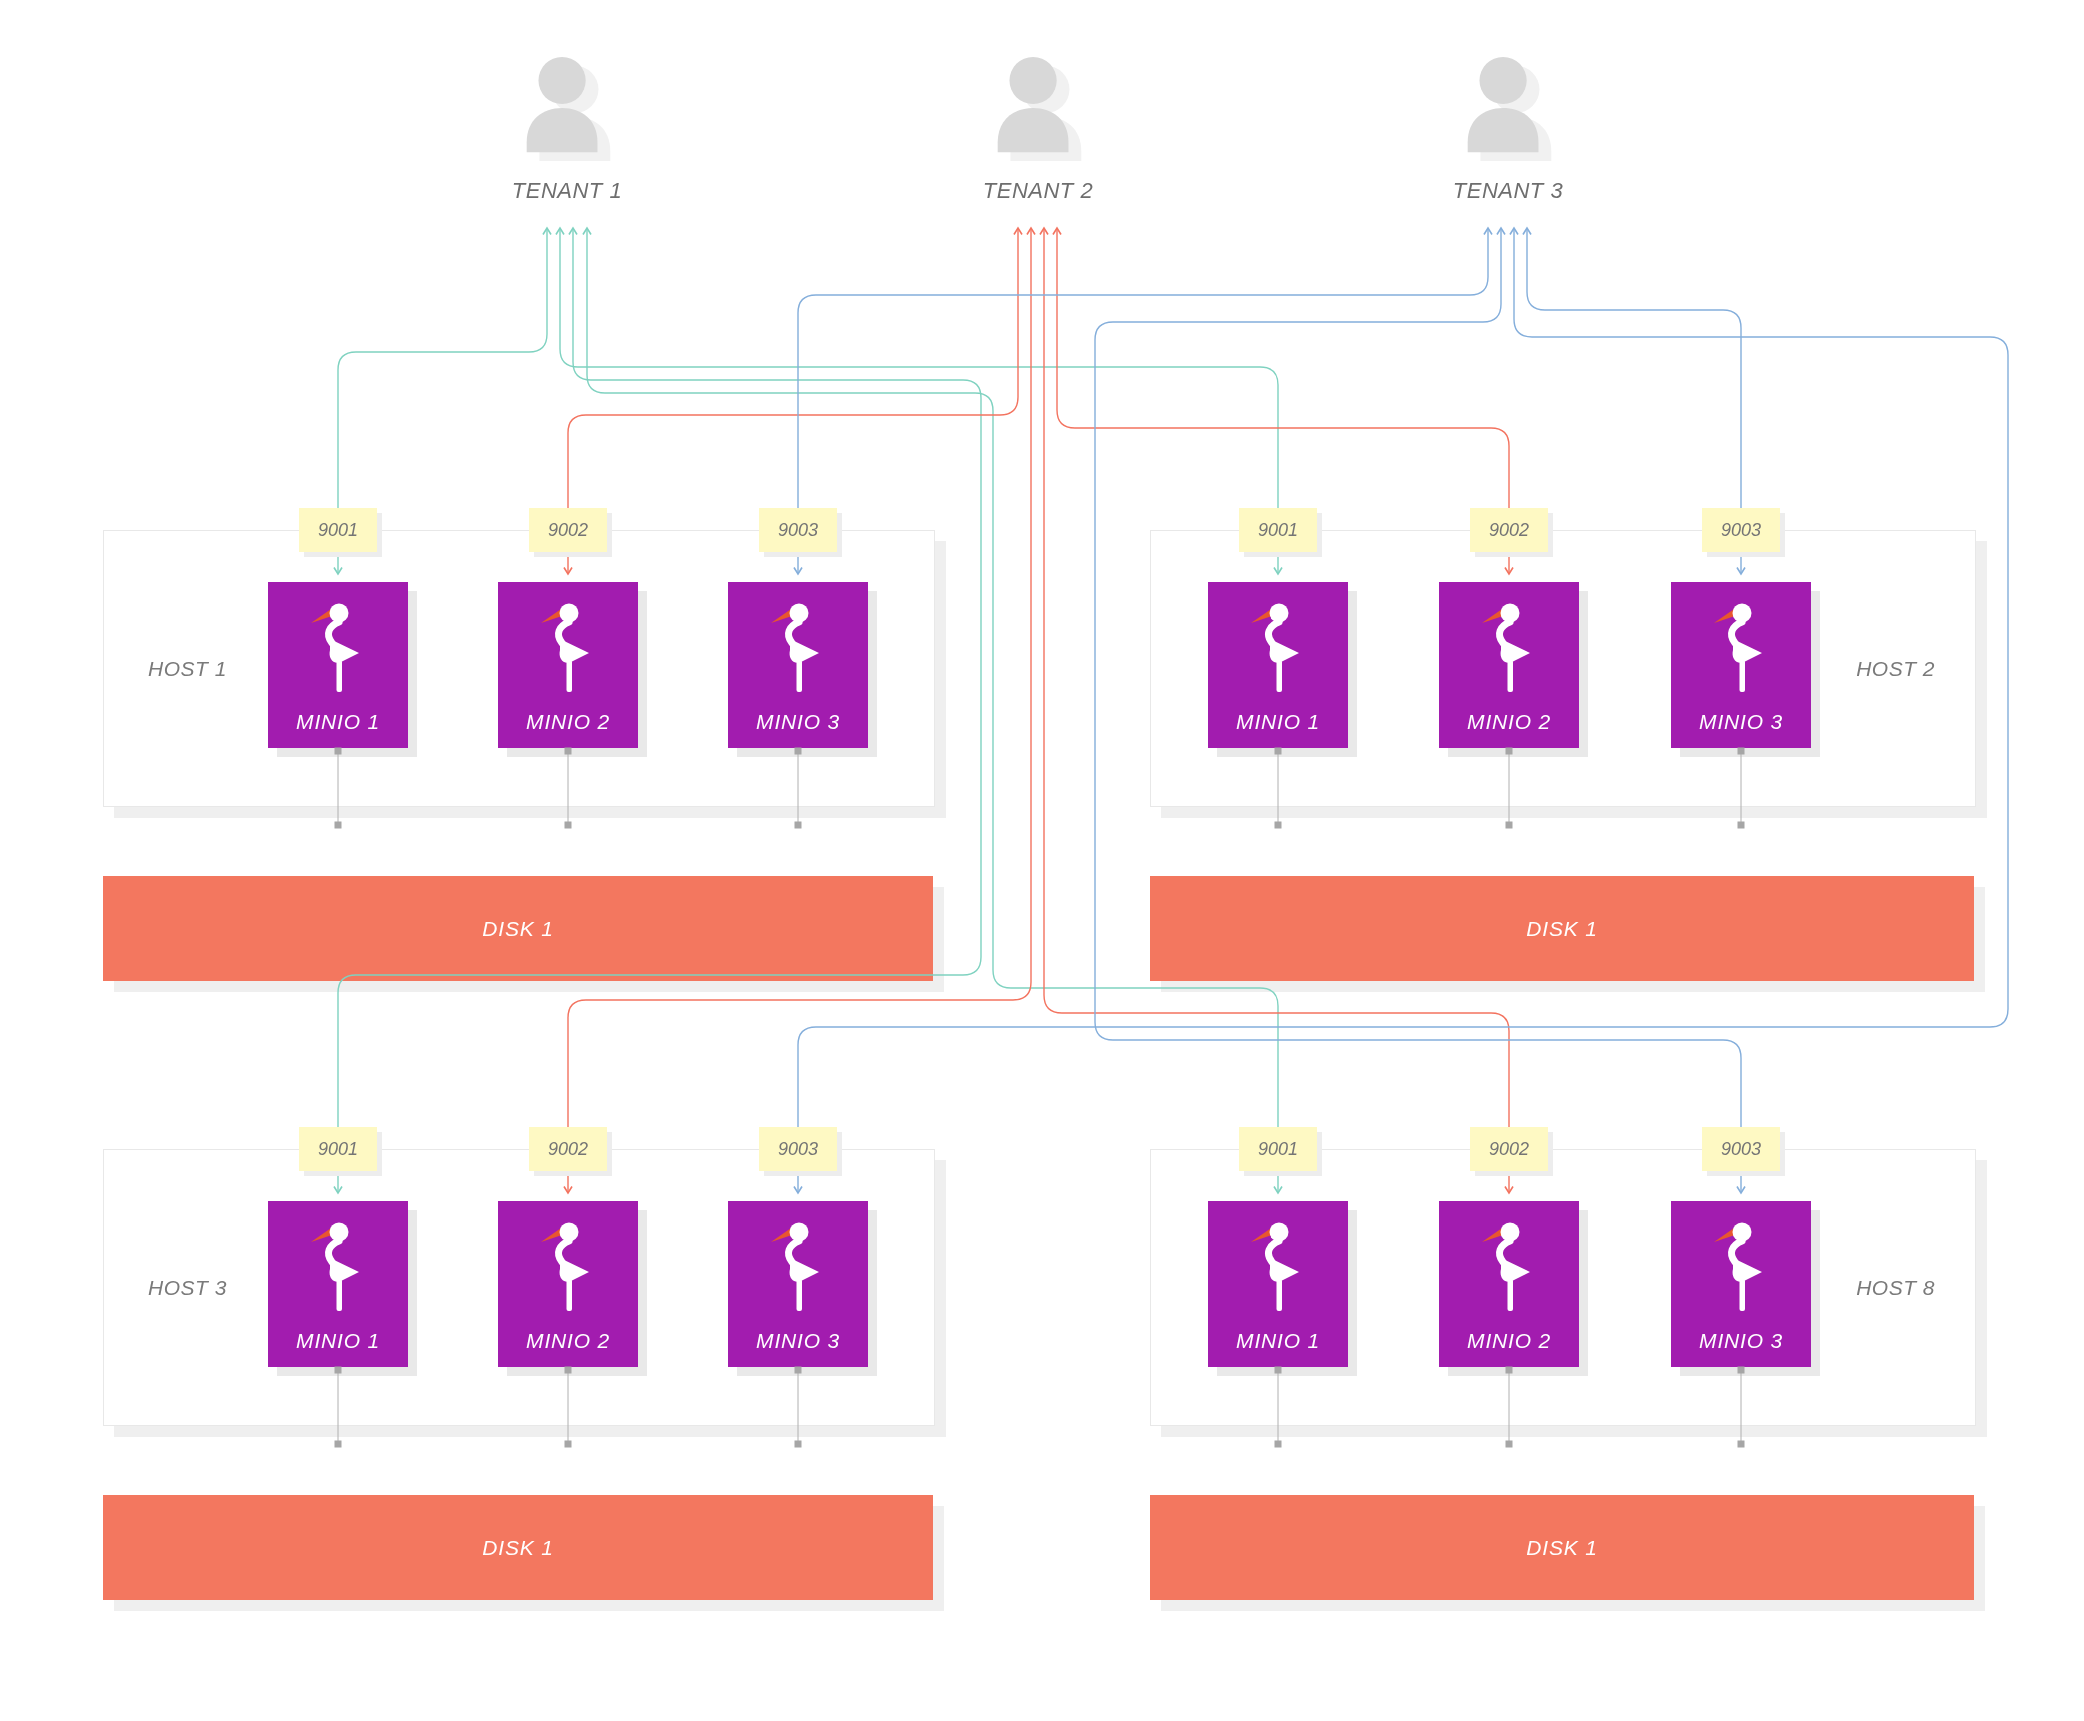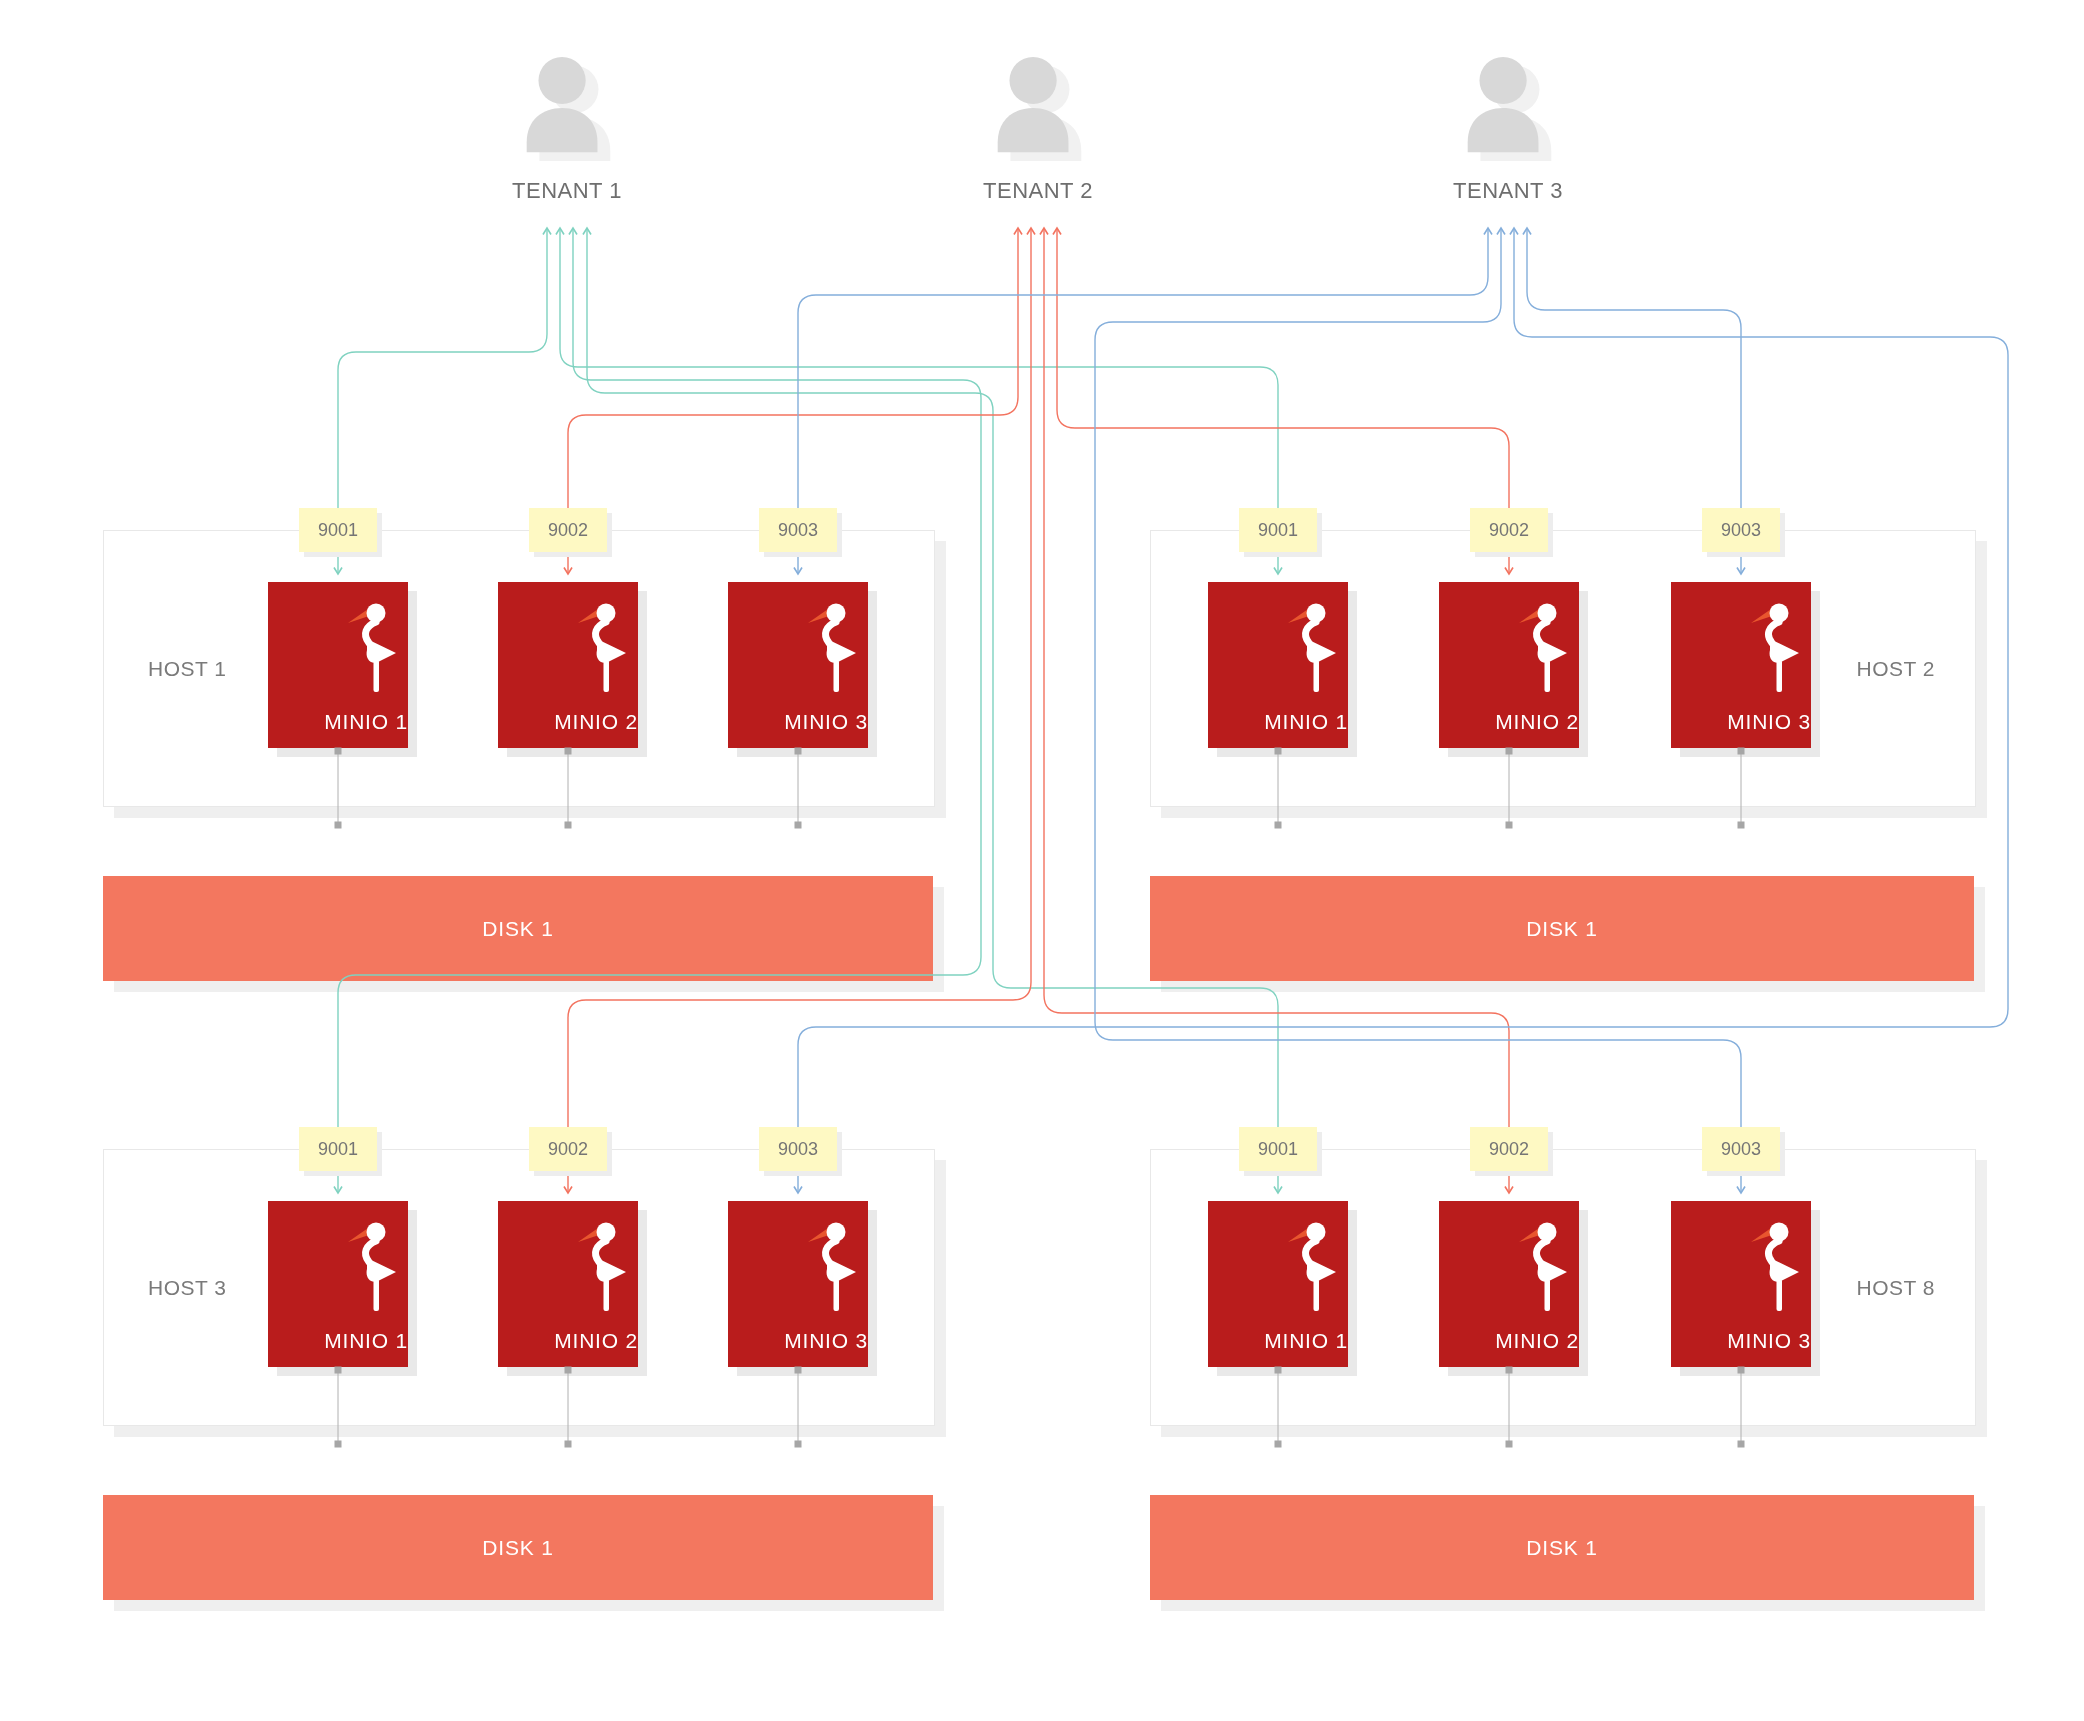--- a/index.html
+++ b/index.html
@@ -1,40 +1,40 @@
 <!DOCTYPE html>
 <html><head>
 <meta charset="utf-8">
 <style>
   html,body{margin:0;padding:0;background:#ffffff;}
   .canvas{
     position:relative;width:2084px;height:1721px;background:#ffffff;
-    font-family:"Liberation Sans",sans-serif;overflow:hidden;
+    font-family:"Liberation Sans",sans-serif;overflow:hidden;font-style:italic;
   }
   .tenant{position:absolute;width:150px;text-align:center;z-index:2;}
   .tenant-label{margin-top:6px;font-size:22px;color:#6e6e6e;letter-spacing:.5px;}
   .host{
     position:absolute;background:#ffffff;border:1px solid #e8e8e8;
     box-shadow:11px 11px 0 0 #efefef;z-index:2;
   }
   .host-label{
     position:absolute;top:50%;transform:translateY(-50%);
     font-size:21px;color:#7a7a7a;letter-spacing:.5px;white-space:nowrap;margin-left:8px;
   }
   .host-label.left{left:36px;}
   .host-label.right{right:40px;}
   .port{
     position:absolute;width:78px;height:44px;background:#fef9c3;
     box-shadow:5px 5px 0 0 #ededed;z-index:5;
     display:flex;align-items:center;justify-content:center;
     font-size:18px;color:#757575;
   }
   .minio{
-    position:absolute;width:140px;height:166px;background:#b91c1c;
-    box-shadow:9px 9px 0 0 #e9e9e9;z-index:2;text-align:right;
+    position:absolute;width:140px;height:166px;background:#a21caf;
+    box-shadow:9px 9px 0 0 #e9e9e9;z-index:2;text-align:center;
   }
   .minio-label{
     position:absolute;bottom:14px;left:0;right:0;
     color:#ffffff;font-size:21px;letter-spacing:.8px;
   }
   .disk{
     position:absolute;height:105px;background:#f3775f;
     box-shadow:11px 11px 0 0 #efefef;z-index:2;
     display:flex;align-items:center;justify-content:center;
     color:#ffffff;font-size:21px;letter-spacing:.8px;margin-top:48px;

